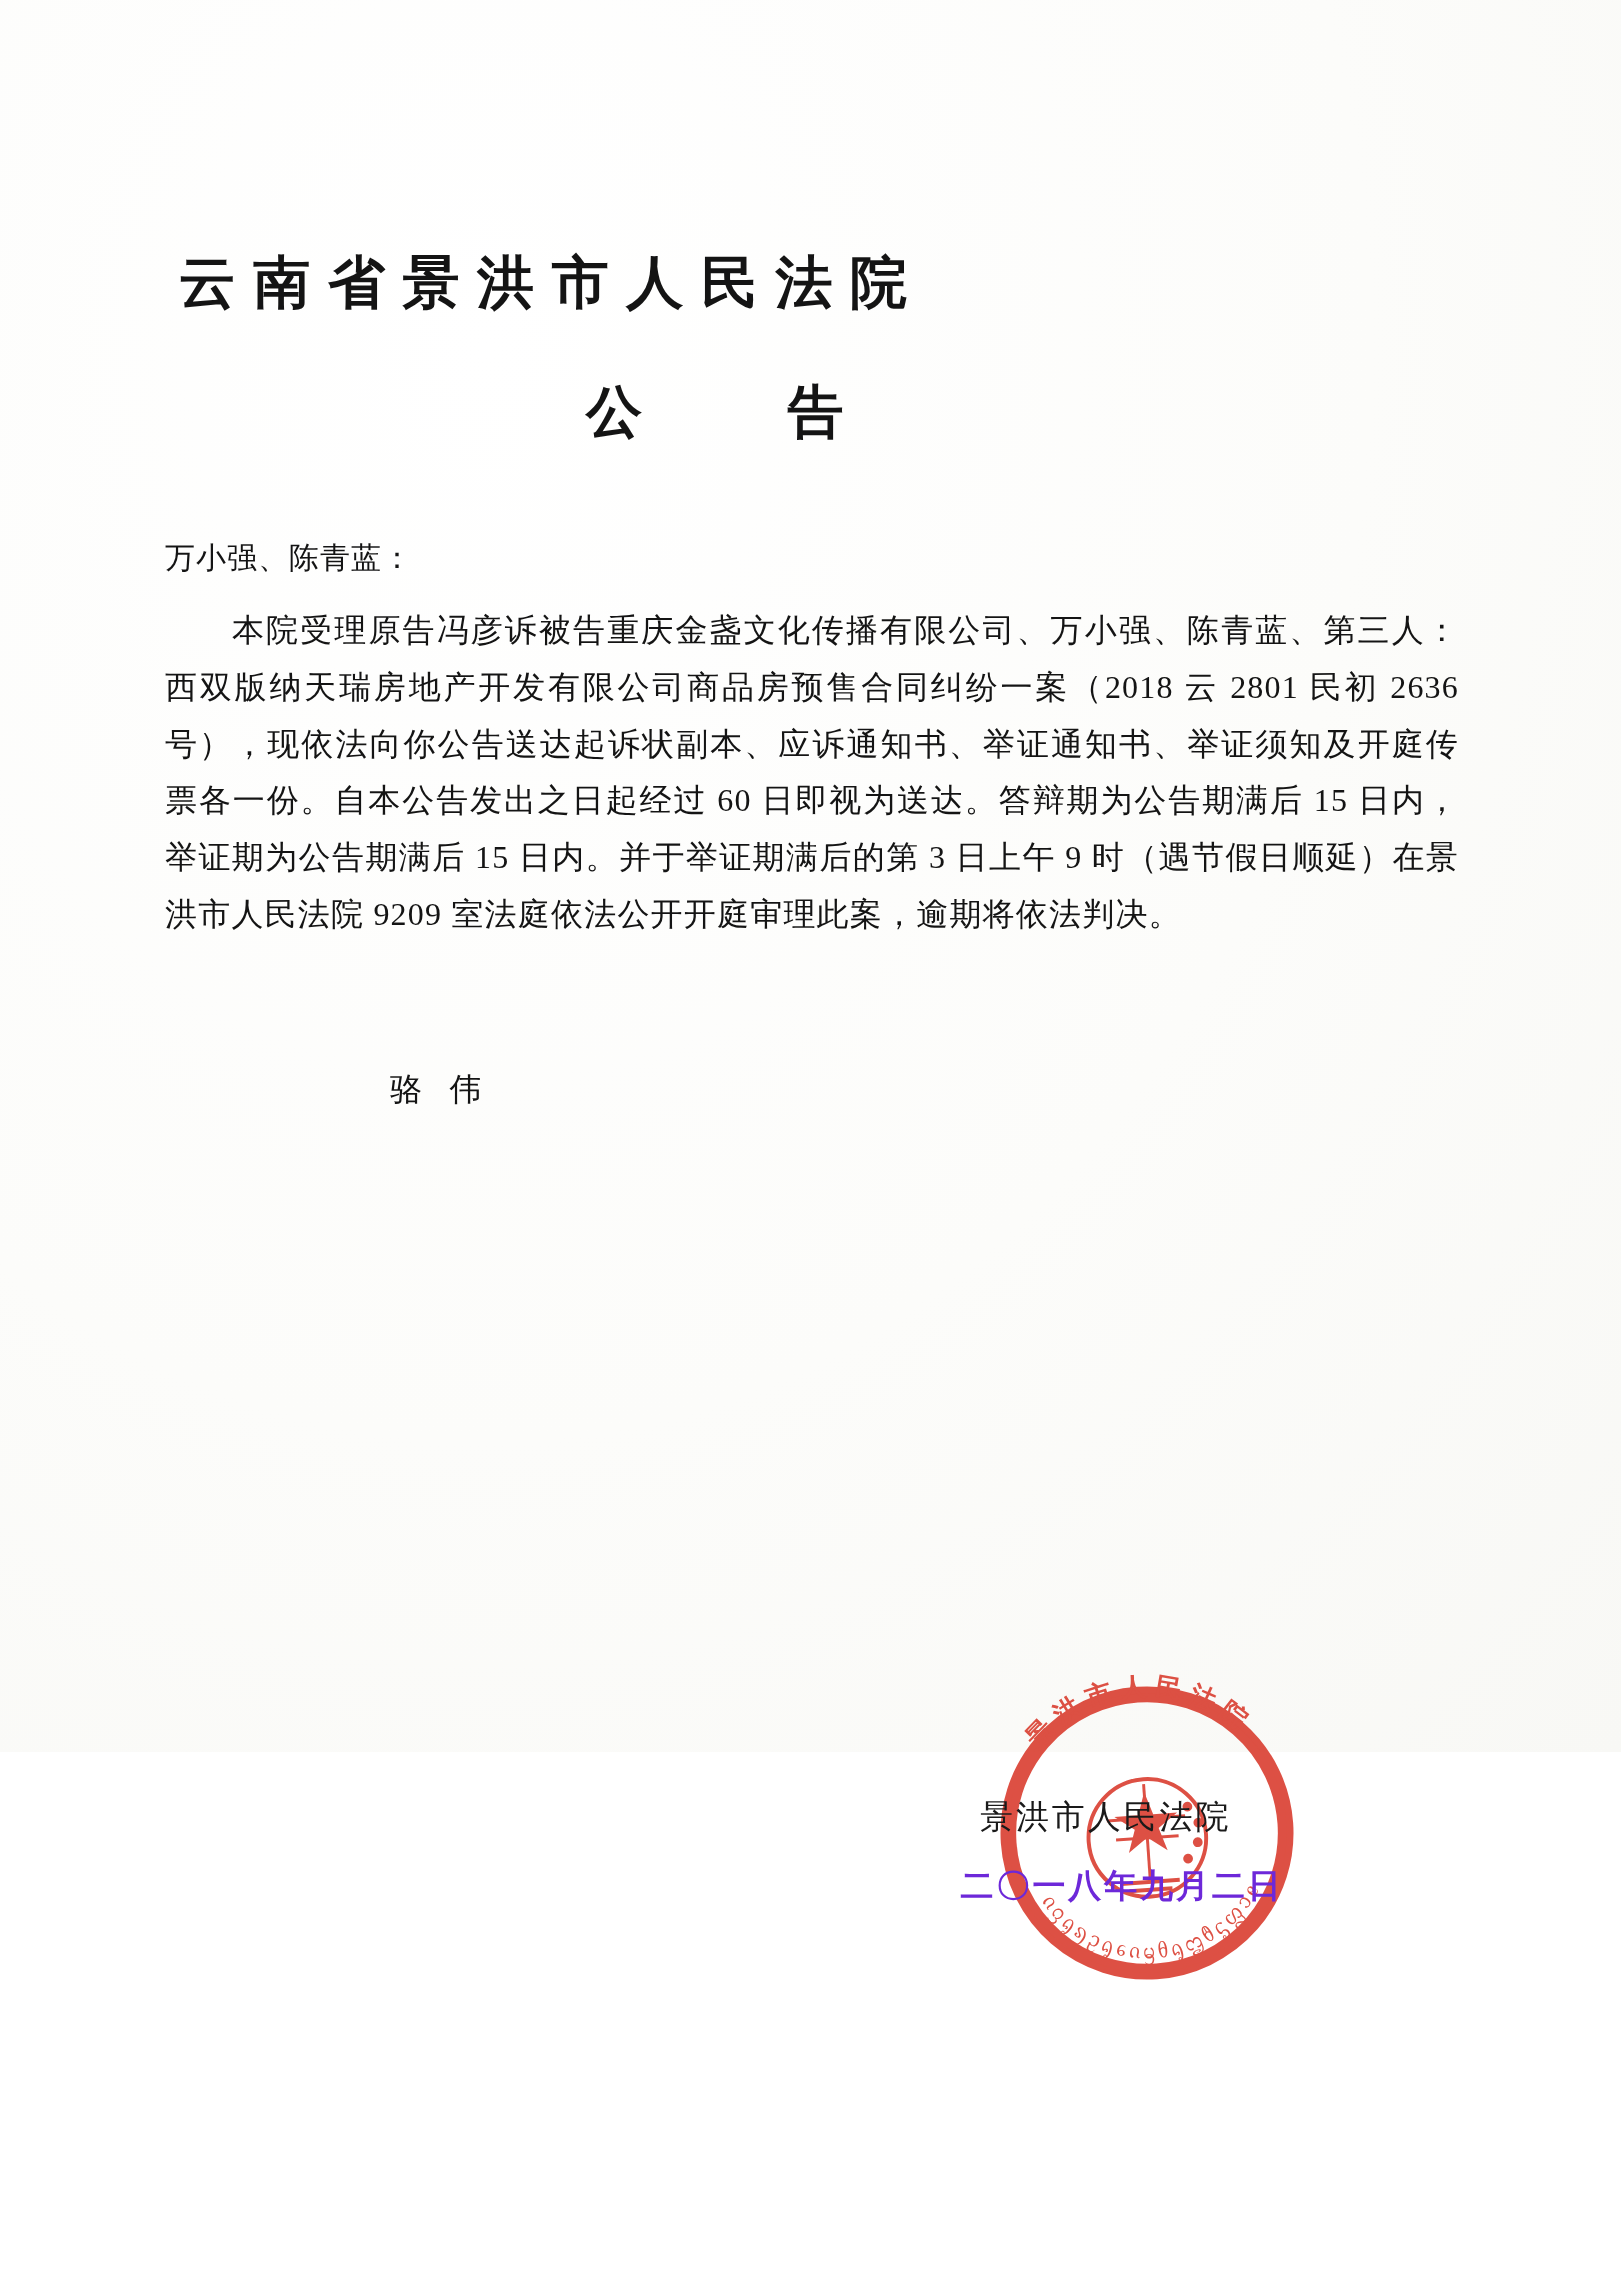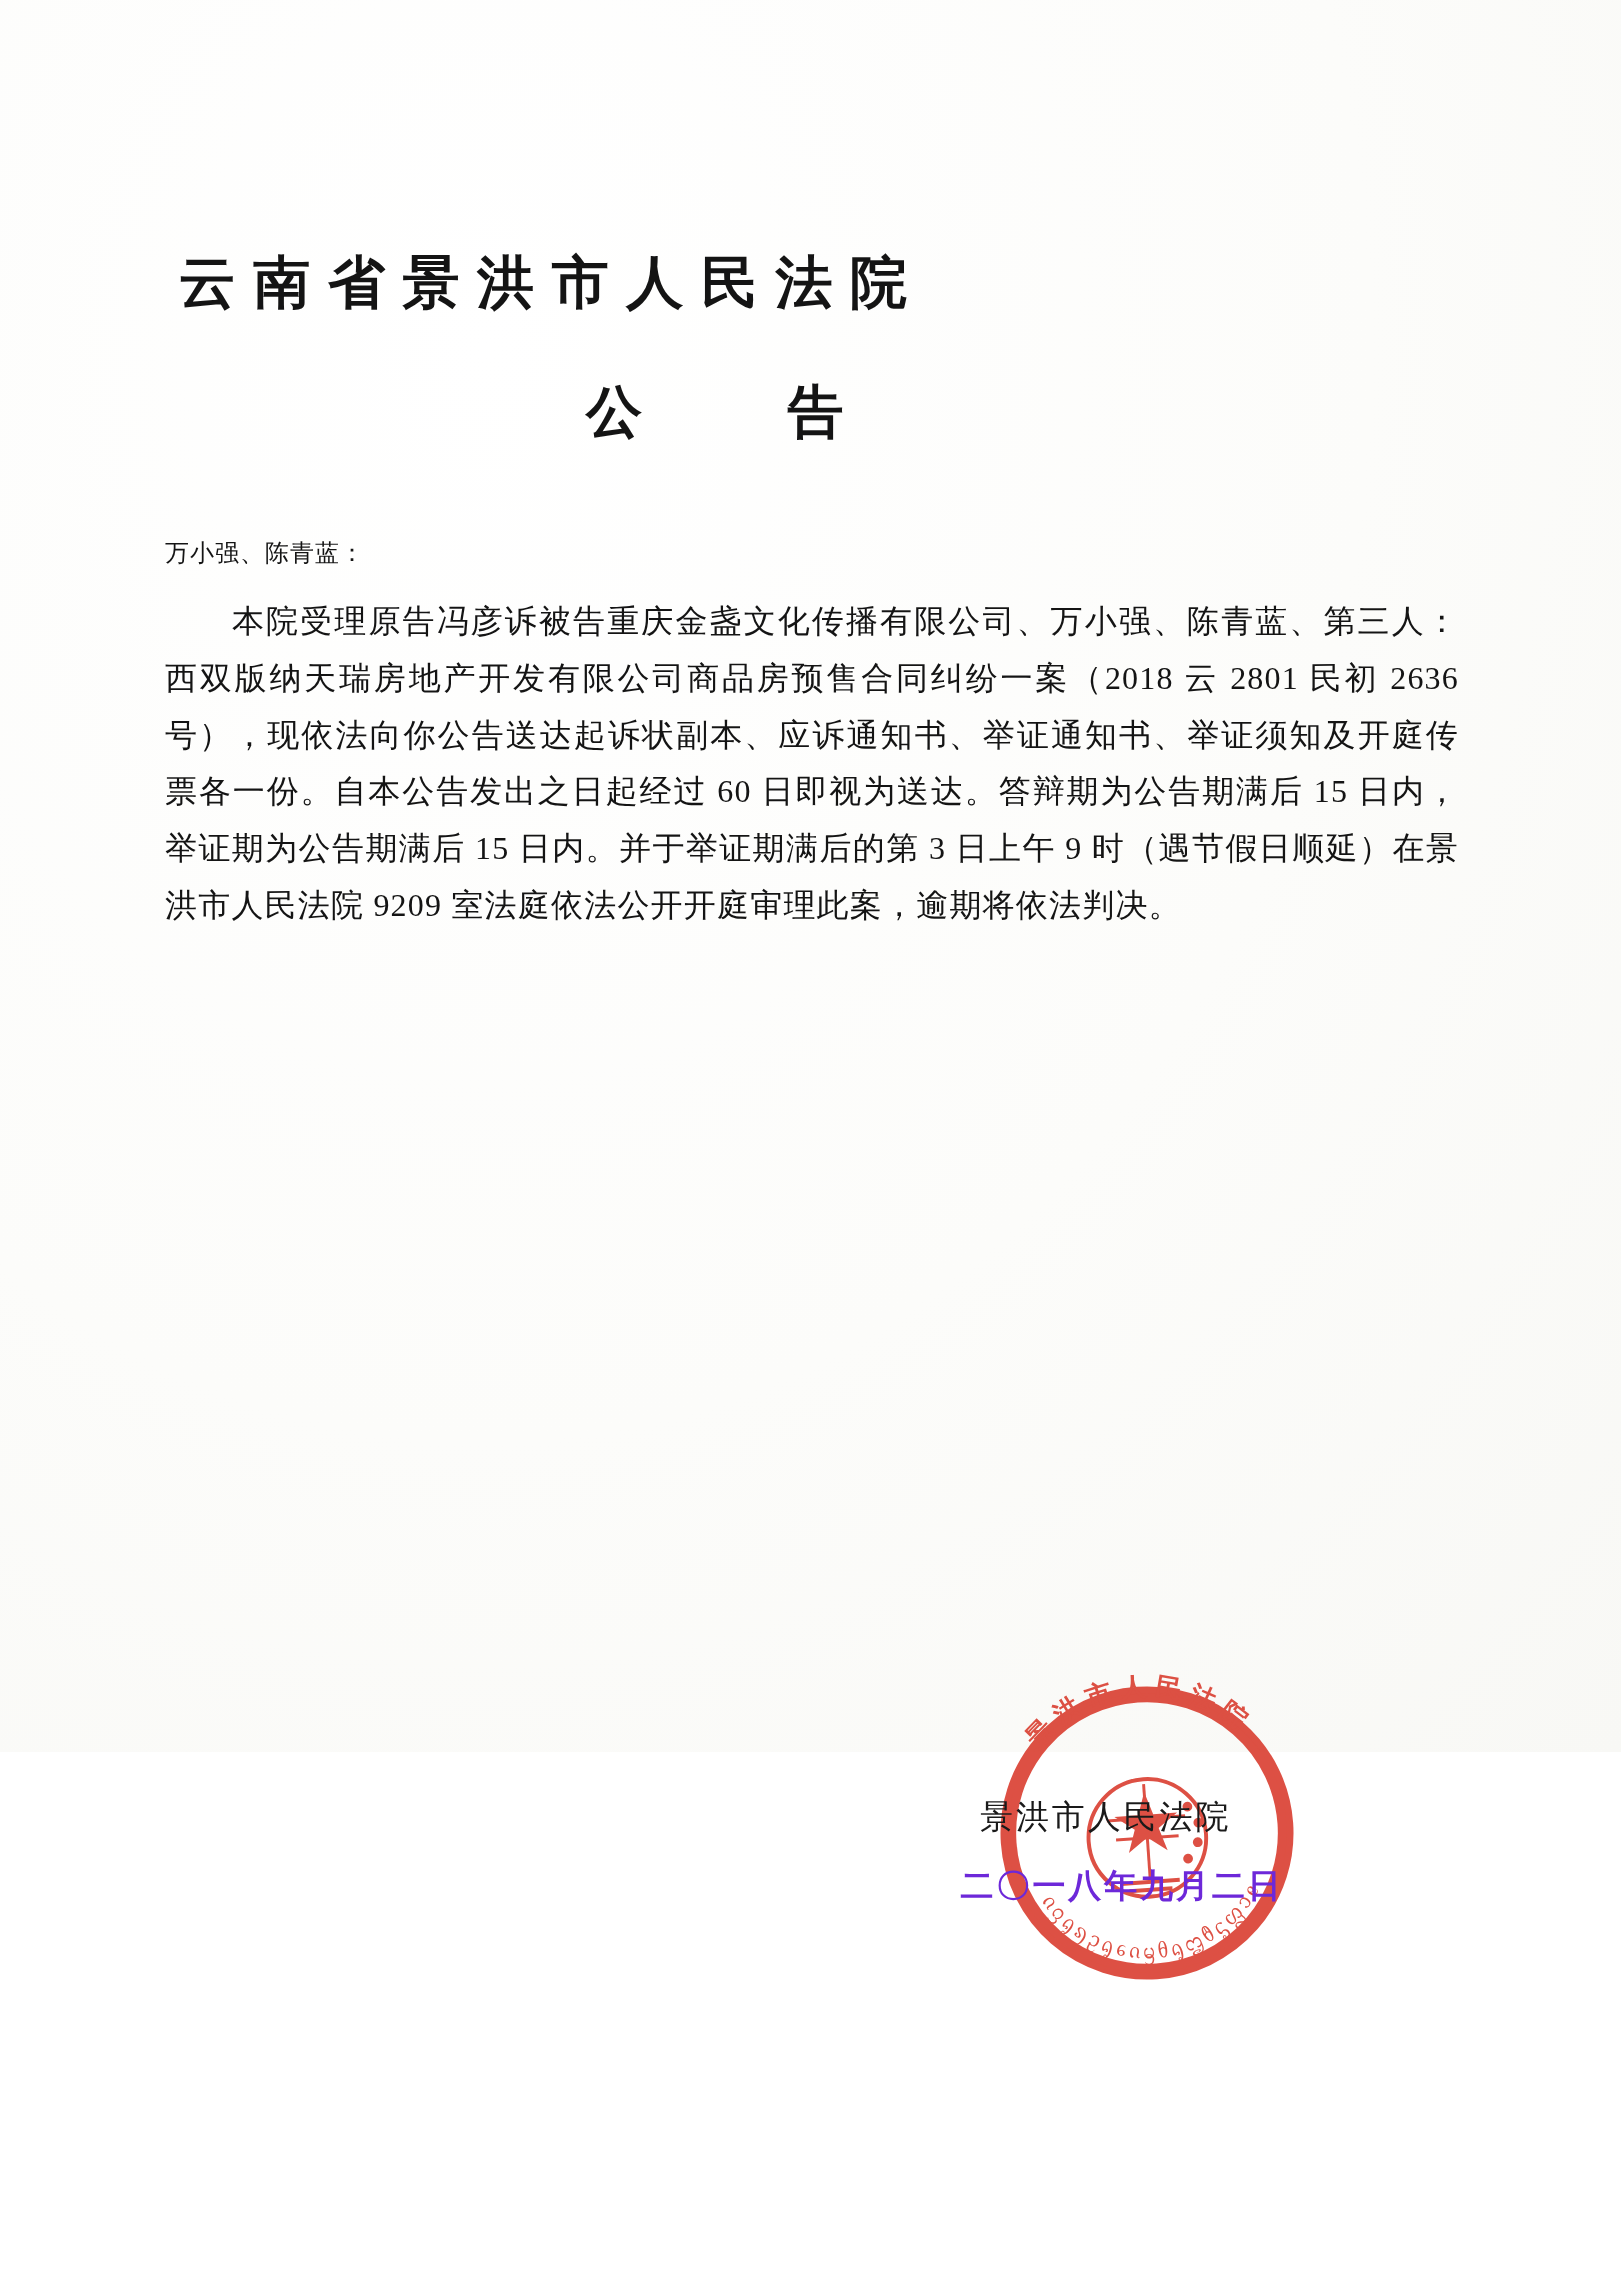--- a/index.html
+++ b/index.html
@@ -56,21 +56,21 @@
     font-size: 56px;
     font-weight: 700;
     letter-spacing: 63px;
     text-align: left;
     padding-left: 421px;
     font-family: "DejaVu Serif", "Liberation Serif", serif;
   }
 
   .recipients {
     margin-top: 84px;
-    font-size: 24px;
+    font-size: 30px;
     line-height: 1.5;
     letter-spacing: 1px;
   }
 
   .body-text {
     margin-top: 21.6px;
     font-size: 32px;
     line-height: 1.78;
     letter-spacing: 1.2px;
     text-align: justify;
@@ -166,20 +166,21 @@
 
     <div class="court-title">云南省景洪市人民法院</div>
 
     <div class="doc-type">公 告</div>
 
     <div class="recipients">万小强、陈青蓝：</div>
 
     <div class="body-text">本院受理原告冯彦诉被告重庆金盏文化传播有限公司、万小强、陈青蓝、第三人：西双版纳天瑞房地产开发有限公司商品房预售合同纠纷一案（2018 云 2801 民初 2636 号），现依法向你公告送达起诉状副本、应诉通知书、举证通知书、举证须知及开庭传票各一份。自本公告发出之日起经过 60 日即视为送达。答辩期为公告期满后 15 日内，举证期为公告期满后 15 日内。并于举证期满后的第 3 日上午 9 时（遇节假日顺延）在景洪市人民法院 9209 室法庭依法公开开庭审理此案，逾期将依法判决。</div>
 
     <div class="signer-block">
+      <div class="signer-name">骆 伟</div>
     </div>
   </div>
 
   <div class="sign-area">
 
     <div class="seal">
       <svg width="392" height="392" viewBox="0 0 400 400" aria-hidden="true">
         <defs>
           <path id="arcTop" d="M 60 200 A 140 140 0 0 1 340 200"></path>
           <path id="arcBottom" d="M 72 200 A 128 128 0 0 0 328 200"></path>

